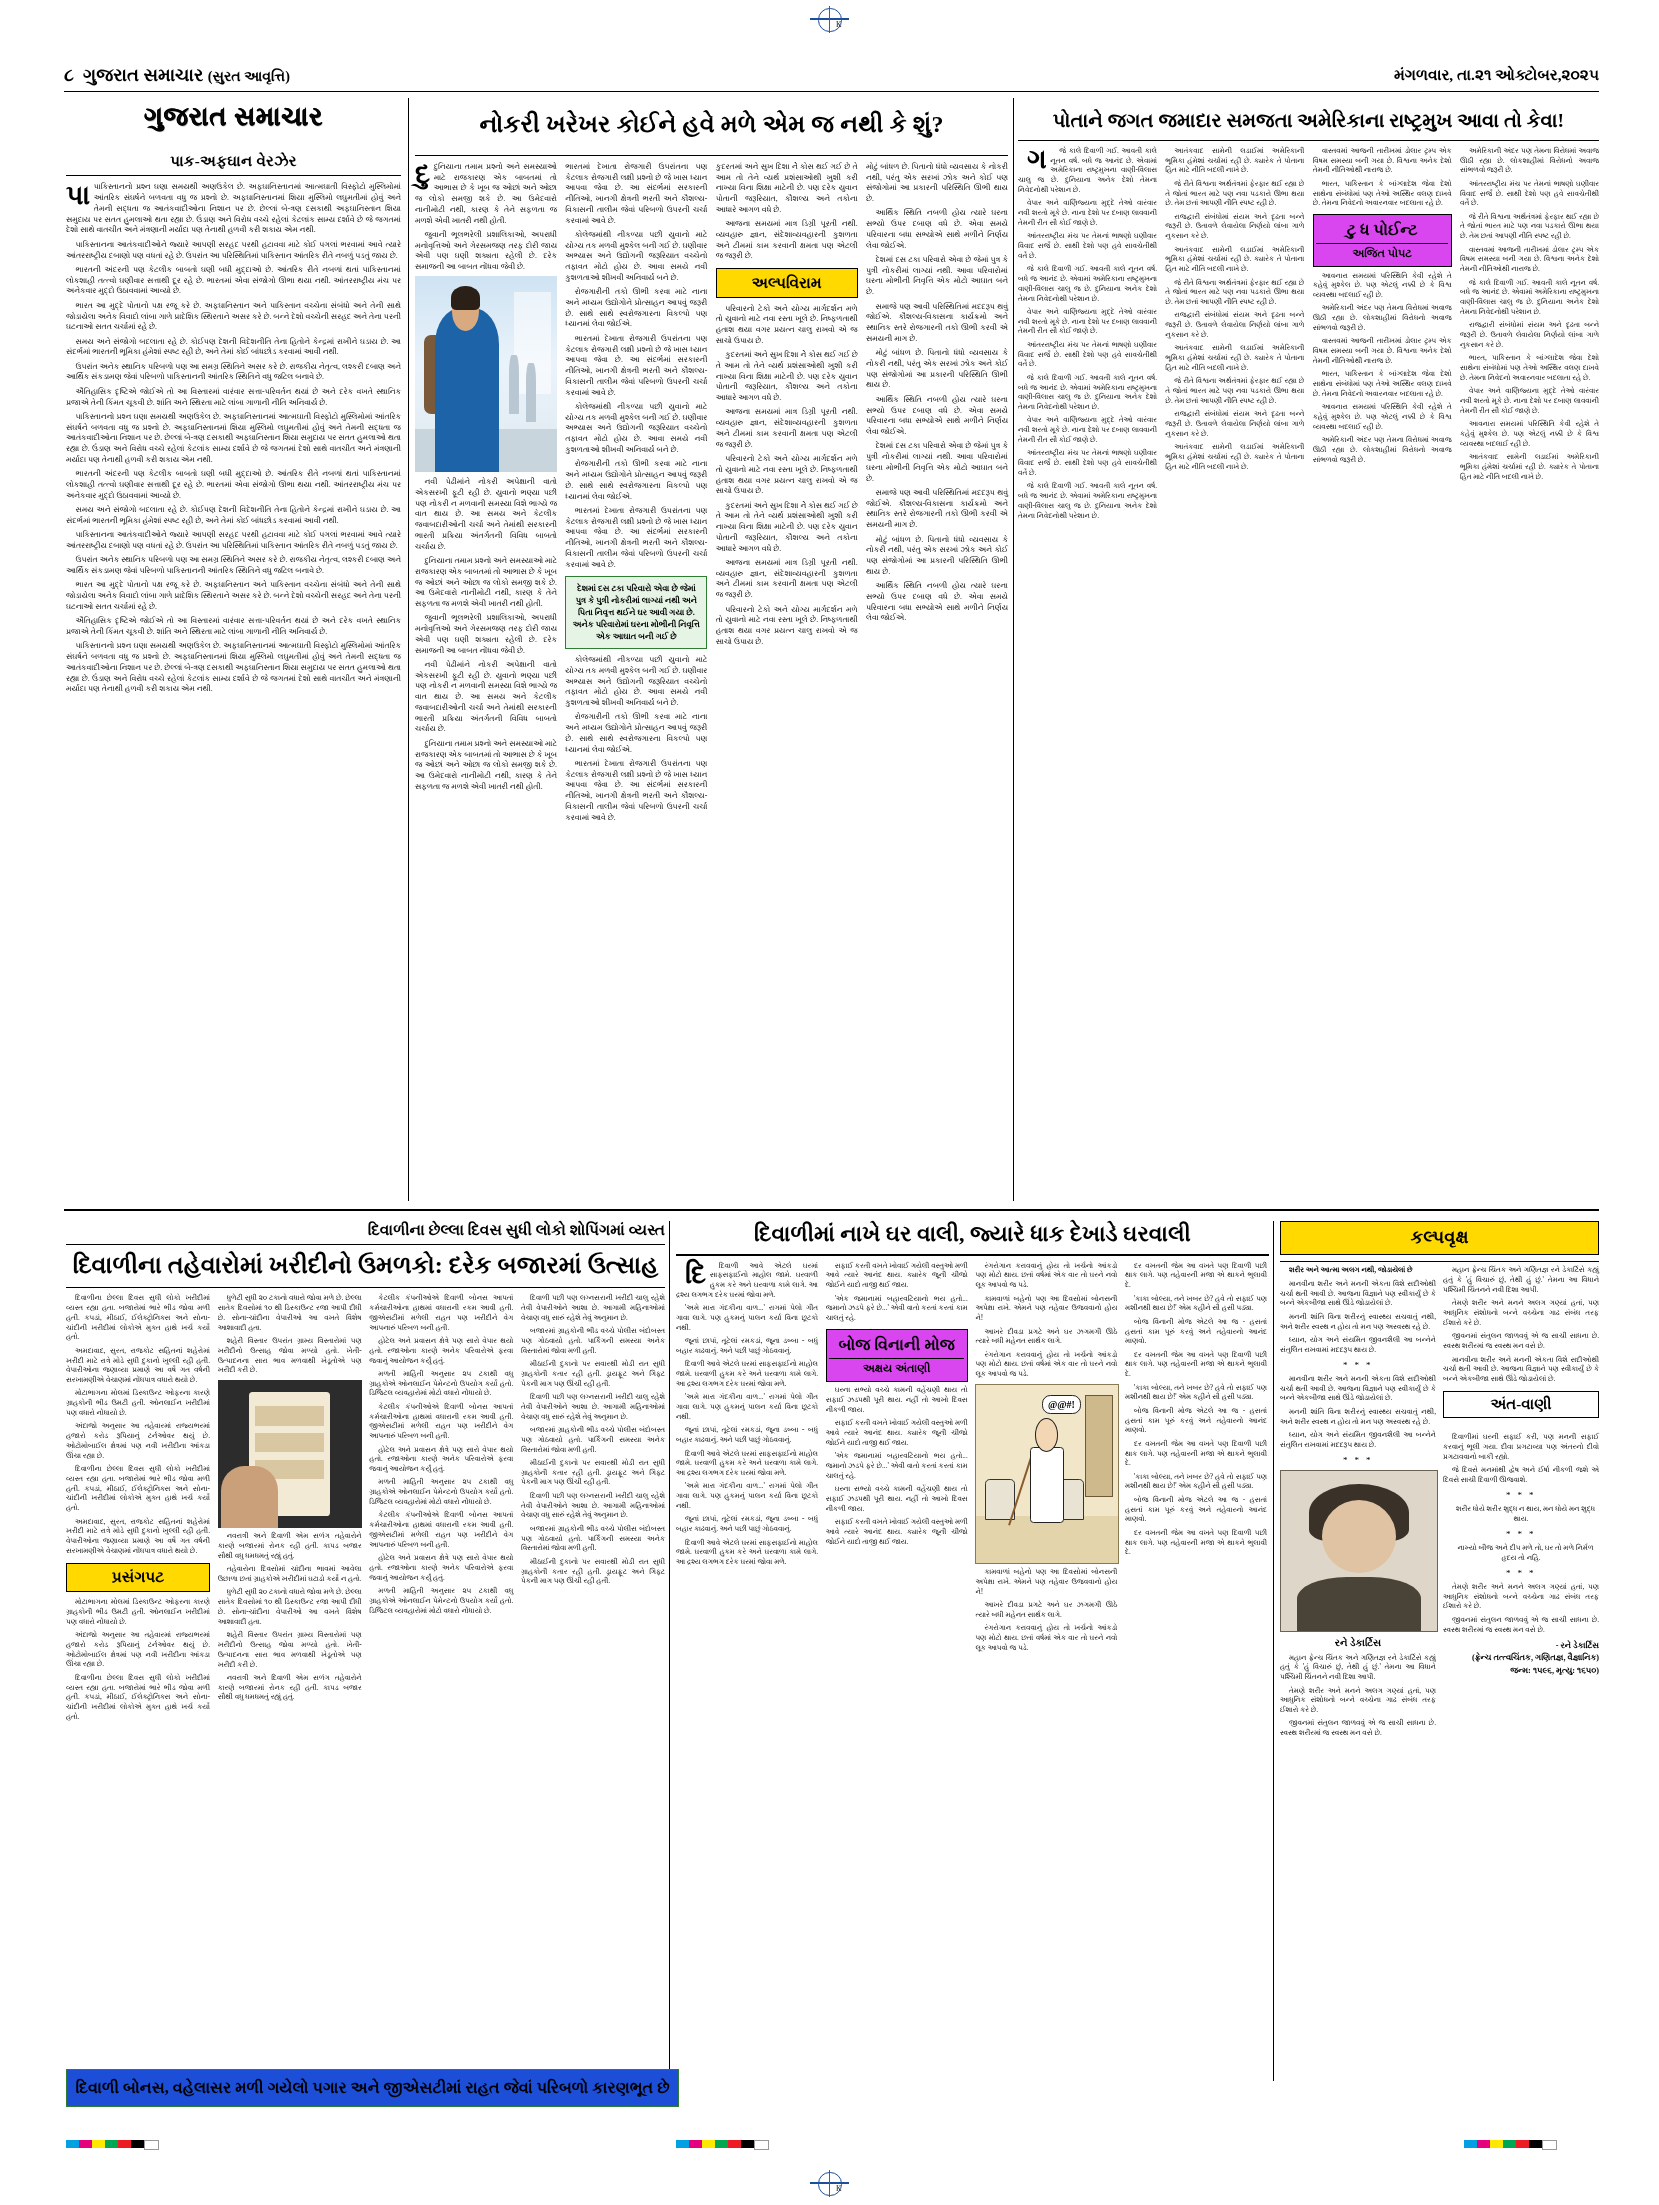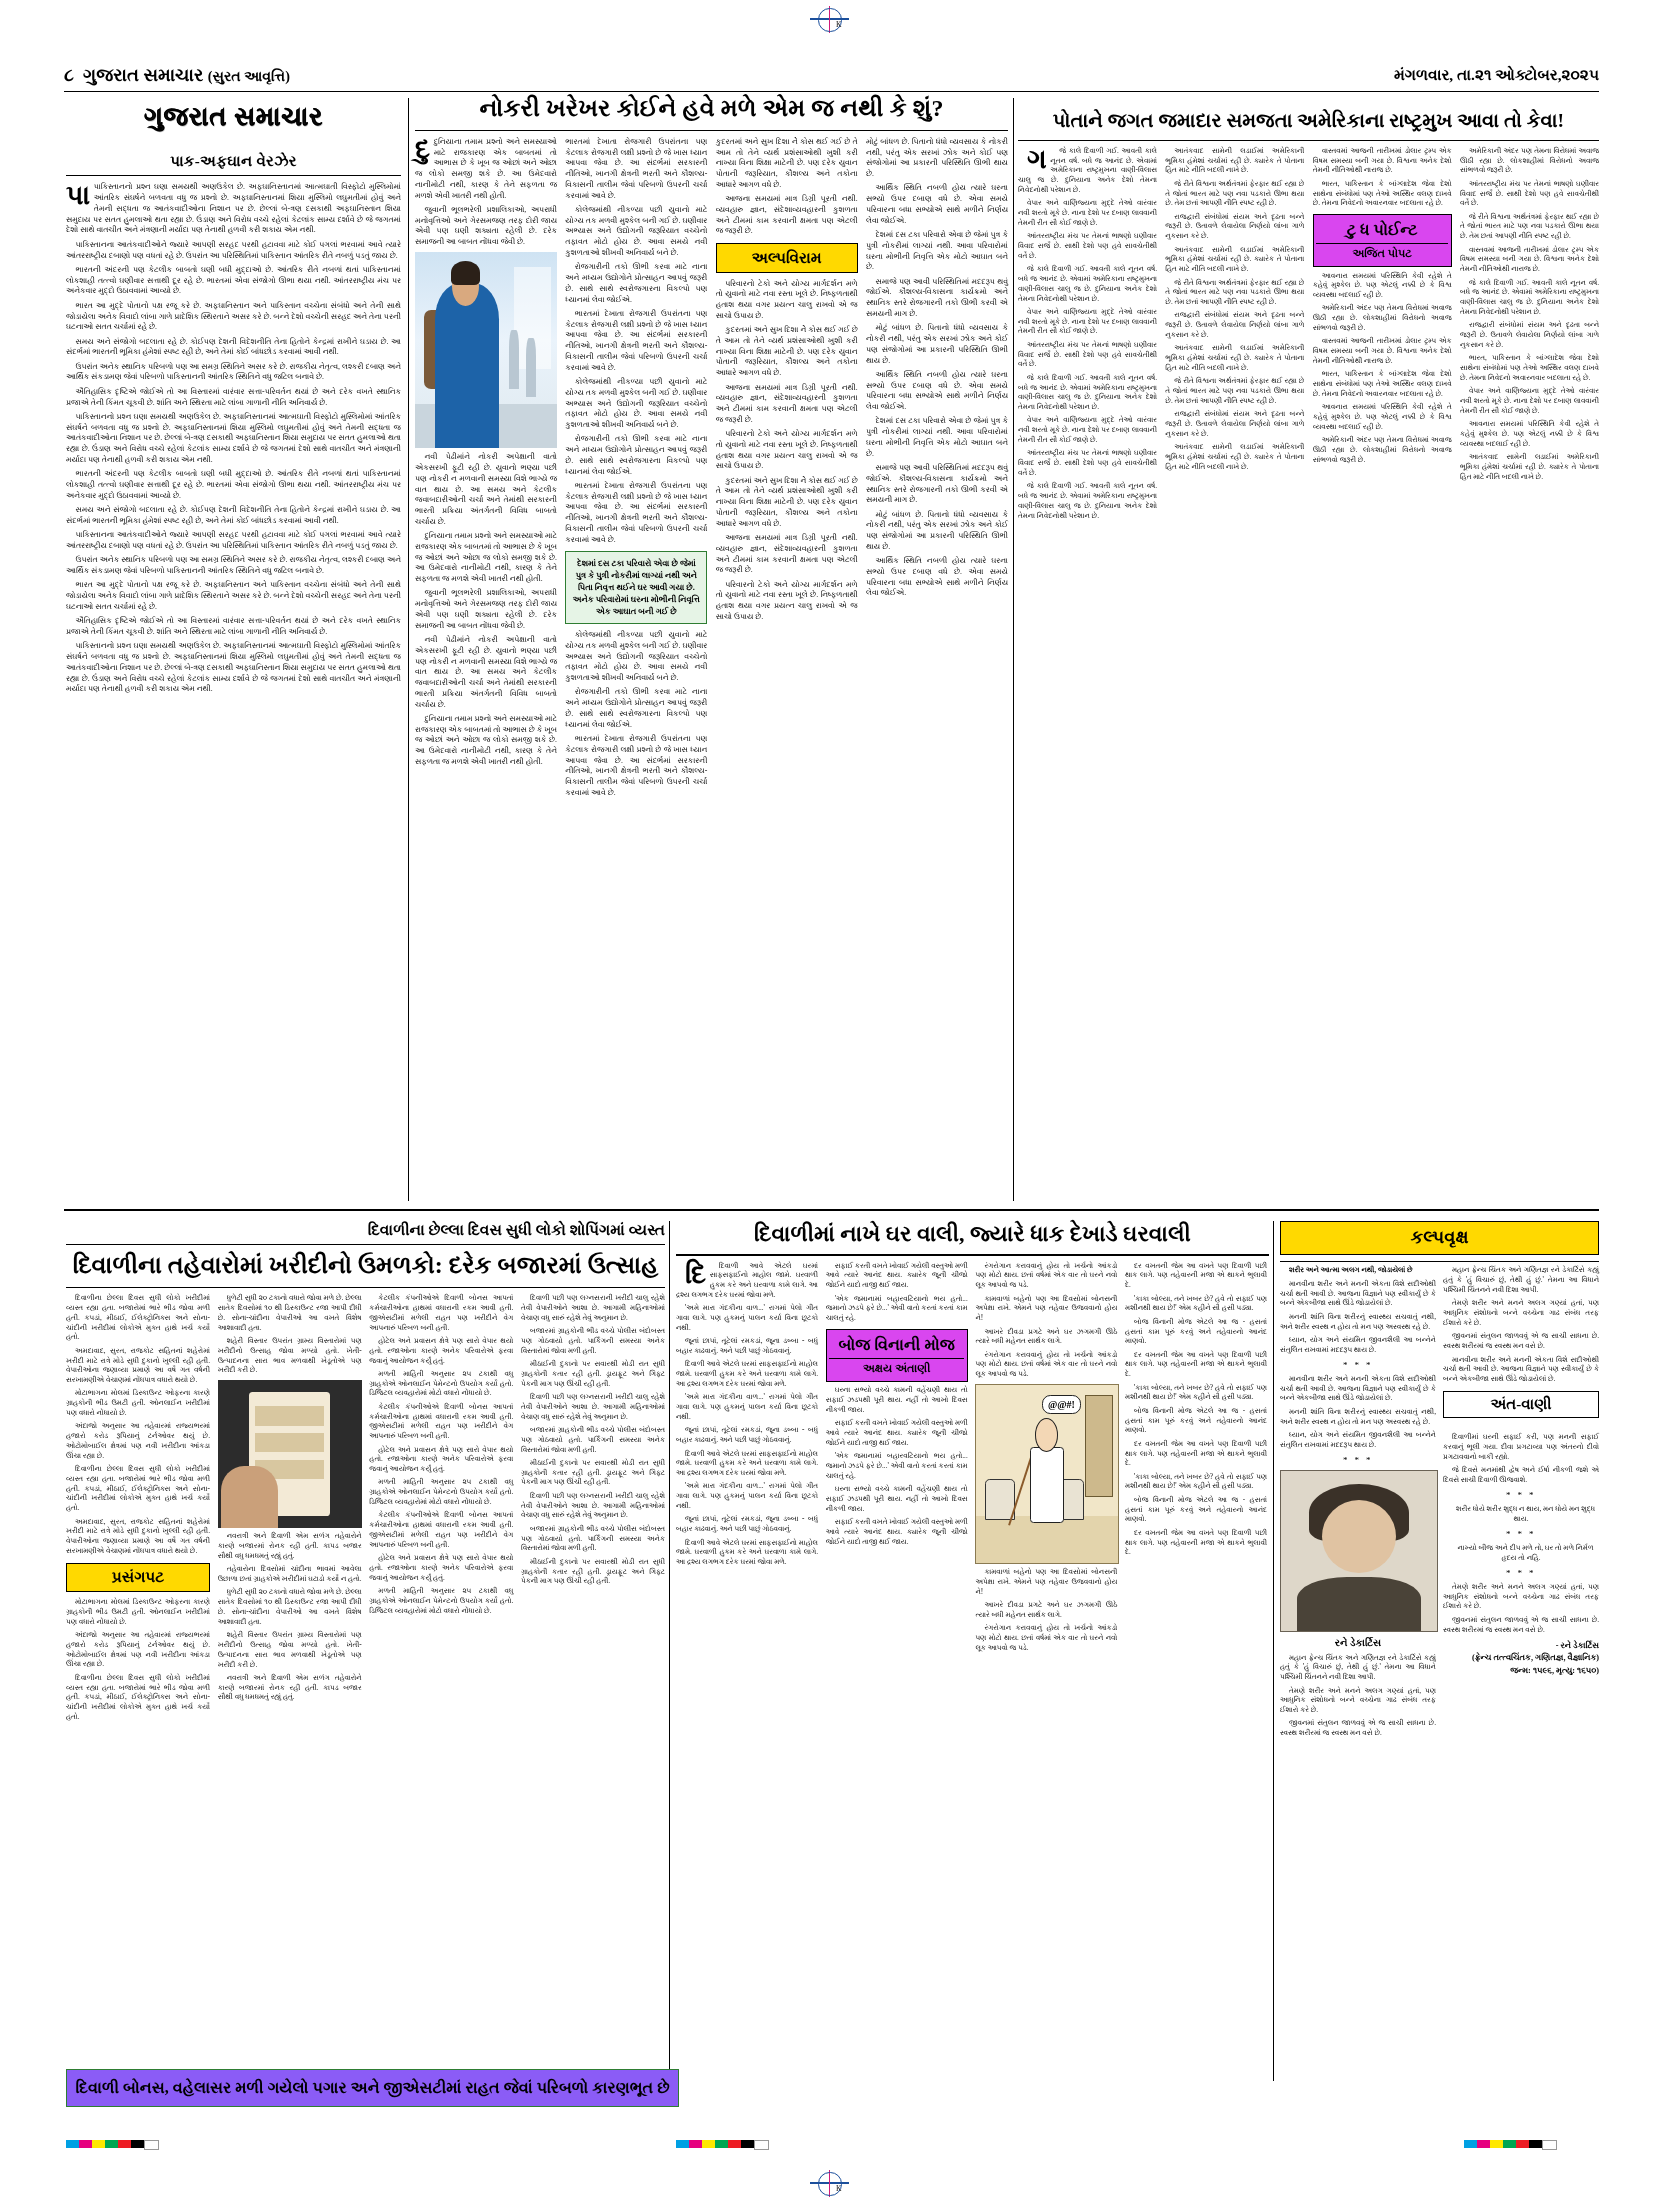--- a/index.html
+++ b/index.html
@@ -33,21 +33,21 @@
   
   .s1{position:absolute;left:66px;top:98px;width:335px;}
   .logoimg{width:335px;height:37px;background:#fff;border:0;display:flex;align-items:center;justify-content:center;}
   .logotext{font-size:26px;font-weight:bold;letter-spacing:0.6px;-webkit-text-stroke:0.4px #000;color:#111;text-shadow:0.6px 0.6px 0 #bbb;}
   .s1 .subt{text-align:center;font-size:15px;font-weight:bold;margin-top:18px;letter-spacing:0.3px;}
   .s1 .s1rule{height:1.2px;background:#000;margin:5.3px 0 6px;}
   .dropcap{float:left;font-size:27px;line-height:21.3px;font-weight:bold;padding:2.4px 3.6px 0 0;}
 
   
   .s2{position:absolute;left:415px;top:95px;width:593px;}
-  .s2 h1{margin:0;font-size:24px;font-weight:bold;text-align:center;letter-spacing:0.1px;line-height:1.15;}
+  .s2 h1{margin:16px;font-size:24px;font-weight:bold;text-align:center;letter-spacing:0.1px;line-height:1.15;}
   .s2 .hrule{height:1.2px;background:#000;margin:7.1px 0 6px;}
   .s2cols{display:flex;gap:8.3px;}
   .s2c{width:190px;}
 
   .photo{width:100%;height:196px;background:linear-gradient(180deg,#cfe3f3 0%,#eaf3fb 45%,#dfe9ef 100%);position:relative;overflow:hidden;border:0;}
   .ph-person{position:absolute;left:14%;top:16%;width:45%;height:84%;background:#1d63a8;border-radius:40% 40% 0 0 / 22% 22% 0 0;}
   .ph-head{position:absolute;left:26%;top:8%;width:19%;height:20%;background:#d9a97f;border-radius:50%;}
   .ph-hair{position:absolute;left:25%;top:5%;width:21%;height:12%;background:#2b2018;border-radius:50% 50% 20% 20%;}
   .ph-bag{position:absolute;left:6%;top:30%;width:16%;height:40%;background:#7a5a3a;border-radius:7.1px;}
   .ph-sil{position:absolute;width:7%;height:30%;background:#b9c7d2;border-radius:30% 30% 0 0;}
@@ -71,21 +71,21 @@
   .s4{position:absolute;left:66px;top:1221px;width:599px;}
   .s4 .kicker{text-align:right;font-size:15.4px;font-weight:bold;border-bottom:1.2px solid #000;padding-bottom:4.7px;}
   .s4 h1{margin:6px 0 0;font-size:24px;font-weight:bold;text-align:center;line-height:1.22;}
   .s4 .hrule{height:1.2px;background:#000;margin:7.1px 0 6px;}
   .s4cols{display:flex;gap:7.7px;}
   .s4c{width:145px;}
   .phone{width:100%;height:148px;background:#2c2c2c;position:relative;overflow:hidden;}
   .phone .scr{position:absolute;left:22%;top:8%;width:56%;height:84%;background:#f3ead6;border-radius:3.6px;}
   .phone .row{position:absolute;left:26%;width:48%;height:13%;background:#d8c7a0;}
   .phone .hand{position:absolute;left:2%;bottom:0;width:40%;height:42%;background:#caa07a;border-radius:40% 40% 0 0;}
-  .bottombanner{position:absolute;left:66px;top:2069px;width:599px;border:1.2px solid #2e7d32;background:#8b5cf6;text-align:center;font-size:16px;font-weight:bold;line-height:1.35;padding:7.1px 6px;}
+  .bottombanner{position:absolute;left:66px;top:2069px;width:599px;border:1.2px solid #2e7d32;background:#1d4ed8;text-align:center;font-size:16px;font-weight:bold;line-height:1.35;padding:7.1px 6px;}
 
   
   .s5{position:absolute;left:676px;top:1221px;width:593px;}
   .s5 h1{margin:0;font-size:22px;font-weight:bold;text-align:center;line-height:1.2;}
   .s5 .hrule{height:1.2px;background:#000;margin:7.1px 0 6px;}
   .s5cols{display:flex;gap:7.7px;}
   .s5c{width:142px;}
   .cartoon{width:100%;height:178px;background:#f1e6c8;position:relative;overflow:hidden;border:0.6px solid #8a7a52;}
   .ct-floor{position:absolute;left:0;bottom:0;width:100%;height:26%;background:#e3d4ac;}
   .ct-man-body{position:absolute;left:38%;bottom:22%;width:22%;height:42%;background:#fff;border:1.2px solid #222;border-radius:3.6px;}

